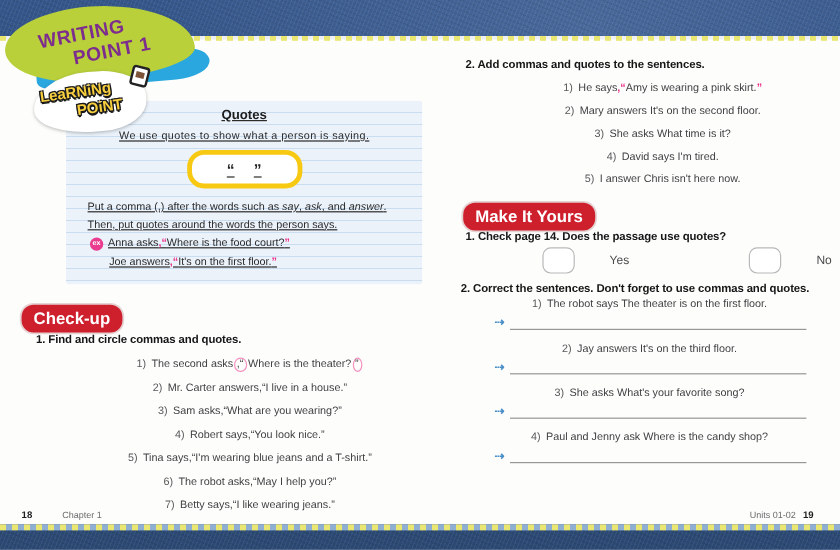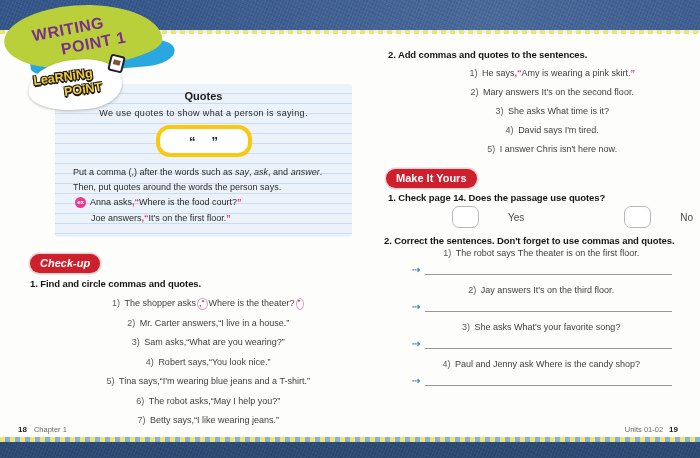--- a/index.html
+++ b/index.html
@@ -38,38 +38,38 @@
   .lp-t1 { margin:9px 0 0 5px; }
   .lp-t2 { margin:0 0 0 36px; }
   .lp-icon { position:absolute; right:-2px; top:-5px; width:15px; height:17px; background:#fff;
     border:2px solid #222; border-radius:3px; transform:rotate(14deg); }
   .lp-icon::after { content:""; position:absolute; inset:3px 2px 5px 2px; background:#7d5438; }
 
   
   .lbox { position:absolute; left:55px; top:84px; width:297px; height:153px; z-index:3;
     background-color:#ebf2fa;
     background-image:repeating-linear-gradient(to bottom, rgba(0,0,0,0) 0 9px, #c9dcf0 9px 10px);
-    border-radius:3px; font-size:9px; color:#2b2b2b; }
+    border-radius:3px; font-size:9px; color:#2b2b2b;text-decoration:underline; }
   .lbox-title { text-align:center; font-weight:bold; font-size:11px; padding-top:6px; color:#1c1c1c; }
   .lbox-intro { text-align:center; margin-top:6px; letter-spacing:.35px; }
   .qbox { width:96px; height:32px; margin:7px auto 0; background:#fff; border:4px solid #f7c912;
     border-radius:14px; display:flex; align-items:center; justify-content:center; gap:16px;
     font-size:13px; font-weight:bold; color:#222; }
   .rules { margin:8px 0 0 18px; line-height:14.5px; }
   .it { font-style:italic; }
   .ex-row { margin:1px 0 0 20px; line-height:14.5px; }
   .ex-row2 { margin-left:36px; }
   .exb { display:inline-block; width:11px; height:11px; border-radius:50%; background:#ea3c8e; color:#fff;
     font-size:6px; font-weight:bold; text-align:center; line-height:11px; vertical-align:1px; margin-right:4px; }
   .pk { color:#ea2f88; font-weight:bold; }
 
   
-  .badge { position:absolute; background:#ce1f2d; color:#fff; font-weight:bold; font-size:11px;
+  .badge { position:absolute; background:#ce1f2d; color:#fff; font-weight:bold; font-size:14px;
     padding:3px 10px 4px; border-radius:10px; box-shadow:0 0 0 1.5px #e5d2d2; z-index:3; white-space:nowrap; }
-  #checkup-badge { left:30px; top:254px;font-style:italic; }
+  #checkup-badge { left:18px; top:254px; }
   #miy-badge { left:386px; top:169px; }
   .h { position:absolute; font-weight:bold; font-size:9.5px; letter-spacing:-0.1px; color:#161616; z-index:3; white-space:nowrap; }
   #checkup-h { left:30px; top:278px; }
   #ex2-h { left:388px; top:49px; }
   #miy-q1 { left:388px; top:192px; }
   #miy-q2 { left:384px; top:235px; }
 
   
   .items { position:absolute; z-index:3; font-size:9px; color:#3f3f41;text-align:center; }
   #checkup-items { left:46px; top:294px; width:320px; }
@@ -92,21 +92,21 @@
   #choices { position:absolute; left:452px; top:206px; display:flex; align-items:center; z-index:3;
     font-size:10px; color:#4c4c4c;gap:22px; }
   .chk { width:27px; height:22px; border:1.5px solid #b9b9b9; border-radius:7px; background:#fff; margin-right:7px; }
   .gap { width:56px; }
 
   
   .foot { position:absolute; font-size:7.5px; color:#6b6b6b; z-index:3; white-space:nowrap; }
   #foot-left { left:18px; top:425px; }
   #foot-right { right:22px; top:425px;padding-left:28px; }
   .pgnum { font-weight:bold; color:#1e1e1e; font-size:8px; }
-  #foot-left .pgnum { margin-right:7px; }
+  #foot-left .pgnum { margin-right:25px; }
   #foot-right .pgnum { margin-left:6px; }
 </style>
 </head>
 <body>
 
 <div class="page"></div>
 <div class="dash-top"></div>
 <div class="dash-bottom"></div>
 
 <div class="swoosh"></div>
@@ -138,21 +138,21 @@
   </div>
   <div class="ex-row ex-row2">
     <span>Joe answers</span><span class="pk">,“</span><span>It's on the first floor.</span><span class="pk">”</span>
   </div>
 </div>
 
 <div class="badge" id="checkup-badge">Check-up</div>
 <div class="h" id="checkup-h">1. Find and circle commas and quotes.</div>
 <div class="items" id="checkup-items">
   <div class="item-row">
-    <span class="num">1)</span><span>The shopper asks</span><span class="circ">,“</span><span>Where is the theater?</span><span class="circ">”</span>
+    <span class="num">1)</span><span>The second asks</span><span class="circ">,“</span><span>Where is the theater?</span><span class="circ">”</span>
   </div>
 <div class="item-row"><span class="num">2)</span><span>Mr. Carter answers,“I live in a house.”</span></div>
     <div class="item-row"><span class="num">3)</span><span>Sam asks,“What are you wearing?”</span></div>
     <div class="item-row"><span class="num">4)</span><span>Robert says,“You look nice.”</span></div>
     <div class="item-row"><span class="num">5)</span><span>Tina says,“I'm wearing blue jeans and a T-shirt.”</span></div>
     <div class="item-row"><span class="num">6)</span><span>The robot asks,“May I help you?”</span></div>
     <div class="item-row"><span class="num">7)</span><span>Betty says,“I like wearing jeans.”</span></div>
   </div>
 
 <div class="h" id="ex2-h">2. Add commas and quotes to the sentences.</div>

